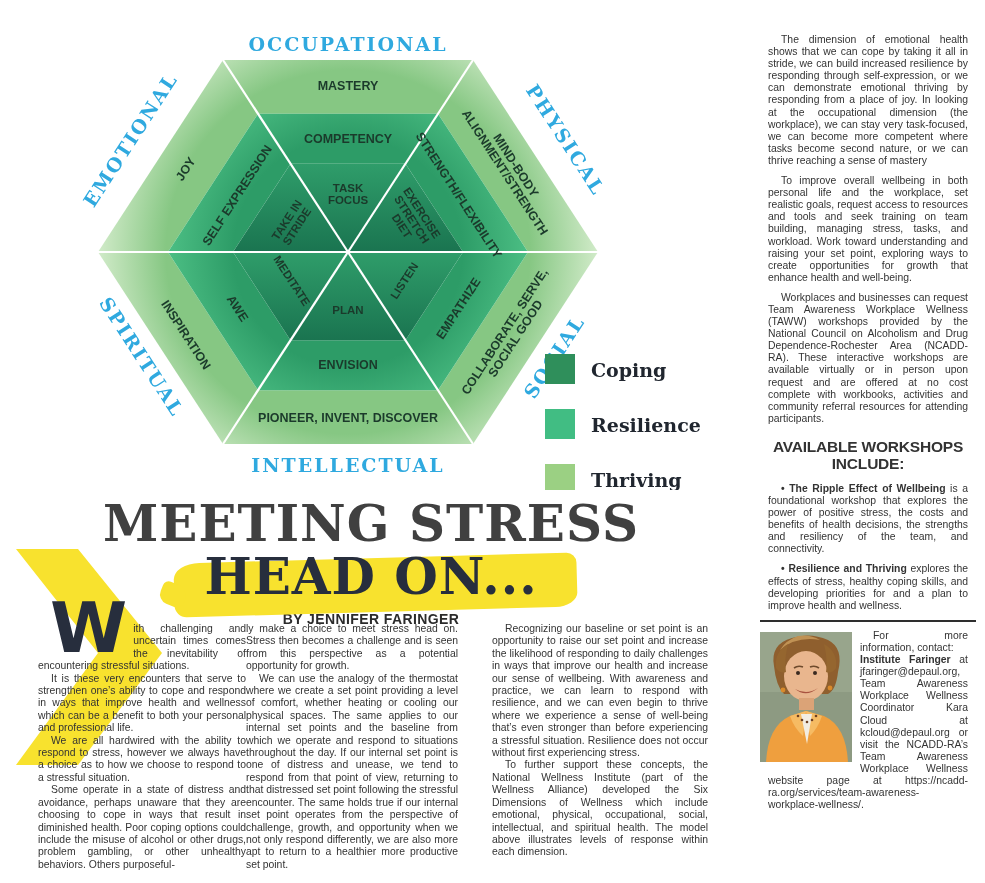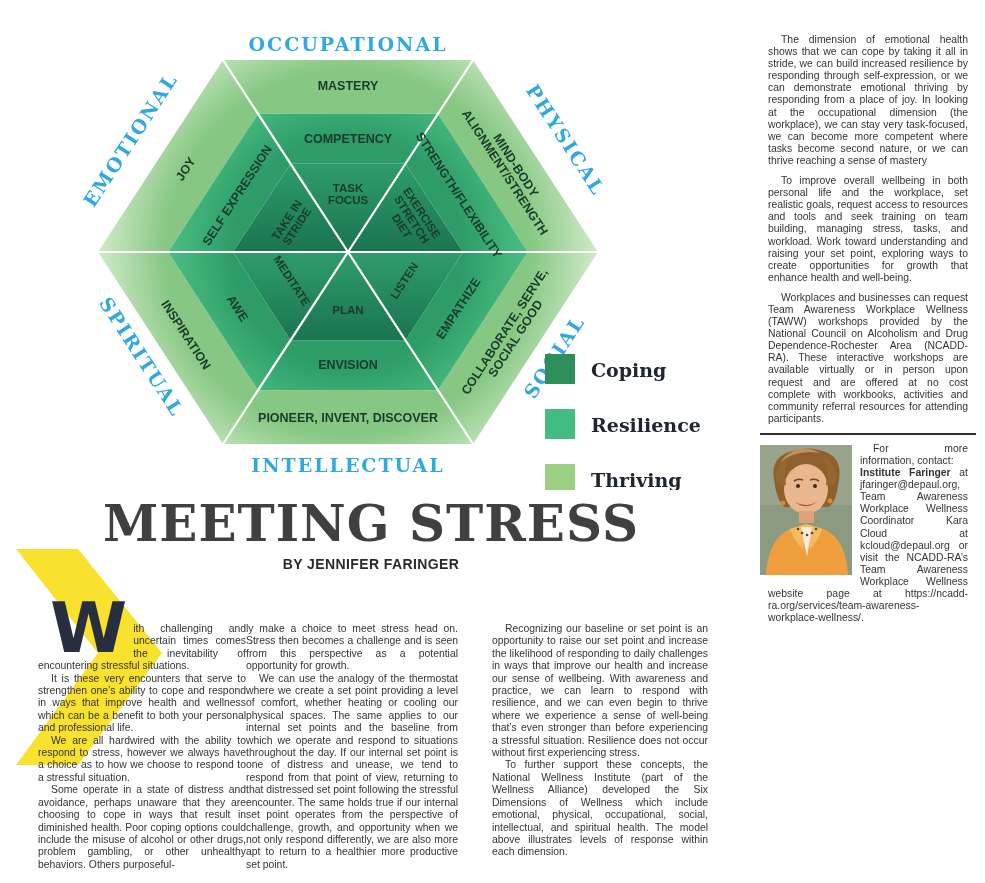--- a/index.html
+++ b/index.html
@@ -125,20 +125,24 @@
       <rect x="517" y="448" width="30" height="30" fill="#9bd083"></rect>
       <text class="legendlabel" x="563" y="471">Thriving</text>
     </svg>
 
   <svg id="arrow-svg" viewBox="0 0 176 232">
     <polygon points="6,8 68,8 152,112 68,224 6,224 88,112" fill="#f8e22e"></polygon>
   </svg>
 
   <div class="title-block">
     <div class="t1">MEETING STRESS</div>
+    <div class="t2wrap">
+      <span class="brush"></span>
+      <div class="t2">HEAD ON...</div>
+    </div>
     <div class="byline">BY JENNIFER FARINGER</div>
   </div>
 
   <div id="col1" class="bodycol">
       <p class="first"><span class="dropcap">W</span>ith challenging and uncertain times comes the inevitability of encountering stressful situations.</p>
       <p>It is these very encounters that serve to strengthen one’s ability to cope and respond in ways that improve health and wellness which can be a benefit to both your personal and professional life.</p>
       <p>We are all hardwired with the ability to respond to stress, however we always have a choice as to how we choose to respond to a stressful situation.</p>
       <p>Some operate in a state of distress and avoidance, perhaps unaware that they are choosing to cope in ways that result in diminished health. Poor coping options could include the misuse of alcohol or other drugs, problem gambling, or other unhealthy behaviors. Others purposeful-</p>
     </div>
   <div id="col2" class="bodycol">
@@ -149,21 +153,24 @@
       <p>Recognizing our baseline or set point is an opportunity to raise our set point and increase the likelihood of responding to daily challenges in ways that improve our health and increase our sense of wellbeing. With awareness and practice, we can learn to respond with resilience, and we can even begin to thrive where we experience a sense of well-being that’s even stronger than before experiencing a stressful situation. Resilience does not occur without first experiencing stress.</p>
       <p>To further support these concepts, the National Wellness Institute (part of the Wellness Alliance) developed the Six Dimensions of Wellness which include emotional, physical, occupational, social, intellectual, and spiritual health. The model above illustrates levels of response within each dimension.</p>
     </div>
 
   <div id="sidebar">
     <div>
         <p>The dimension of emotional health shows that we can cope by taking it all in stride, we can build increased resilience by responding through self-expression, or we can demonstrate emotional thriving by responding from a place of joy. In looking at the occupational dimension (the workplace), we can stay very task-focused, we can become more competent where tasks become second nature, or we can thrive reaching a sense of mastery</p>
         <p>To improve overall wellbeing in both personal life and the workplace, set realistic goals, request access to resources and tools and seek training on team building, managing stress, tasks, and workload. Work toward understanding and raising your set point, exploring ways to create opportunities for growth that enhance health and well-being.</p>
         <p>Workplaces and businesses can request Team Awareness Workplace Wellness (TAWW) workshops provided by the National Council on Alcoholism and Drug Dependence-Rochester Area (NCADD-RA). These interactive workshops are available virtually or in person upon request and are offered at no cost complete with workbooks, activities and community referral resources for attending participants.</p>
       </div>
+    <div class="ws-heading">AVAILABLE WORKSHOPS INCLUDE:</div>
     <div>
+        <p class="workshop"><b>• The Ripple Effect of Wellbeing</b> is a foundational workshop that explores the power of positive stress, the costs and benefits of health decisions, the strengths and resiliency of the team, and connectivity.</p>
+        <p class="workshop"><b>• Resilience and Thriving</b> explores the effects of stress, healthy coping skills, and developing priorities for and a plan to improve health and wellness.</p>
       </div>
     <div class="divider"></div>
     <div class="contact">
       <div class="photo-box">
         <svg viewBox="0 0 92 130" width="92" height="130" preserveAspectRatio="none">
           <rect x="0" y="0" width="92" height="130" fill="#8d9a82"></rect>
           <rect x="0" y="0" width="92" height="60" fill="#98a58c"></rect>
           <path d="M14,34 Q10,12 32,6 Q50,0 68,8 Q84,16 78,40 Q76,58 68,62 L24,62 Q16,54 14,34 Z" fill="#8f5f2e"></path>
           <path d="M20,18 Q36,4 60,8 Q50,2 38,4 Q26,8 20,18 Z" fill="#c09254"></path>
           <ellipse cx="46" cy="44" rx="22" ry="25" fill="#e9b68e"></ellipse>

